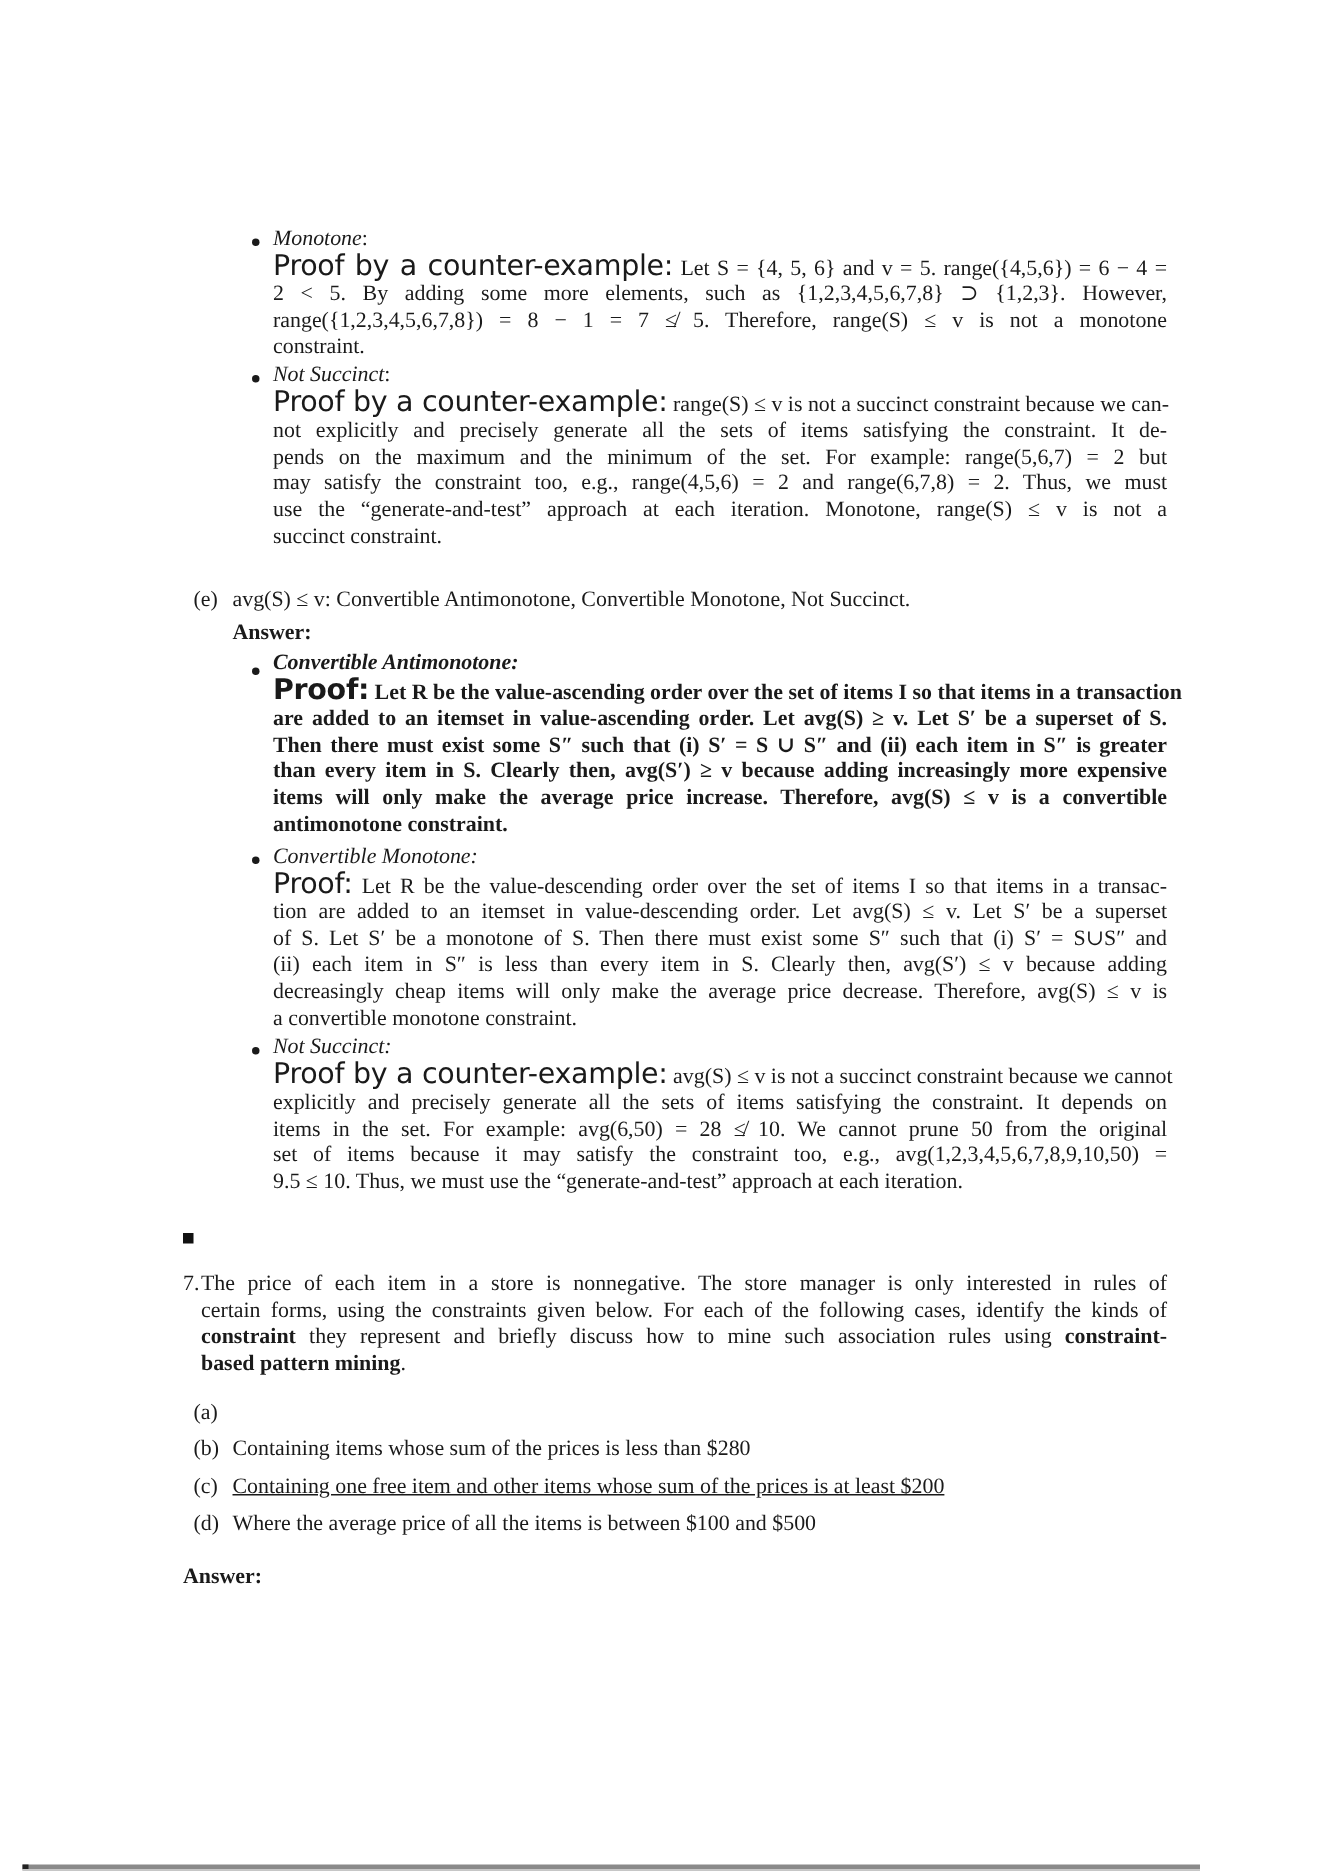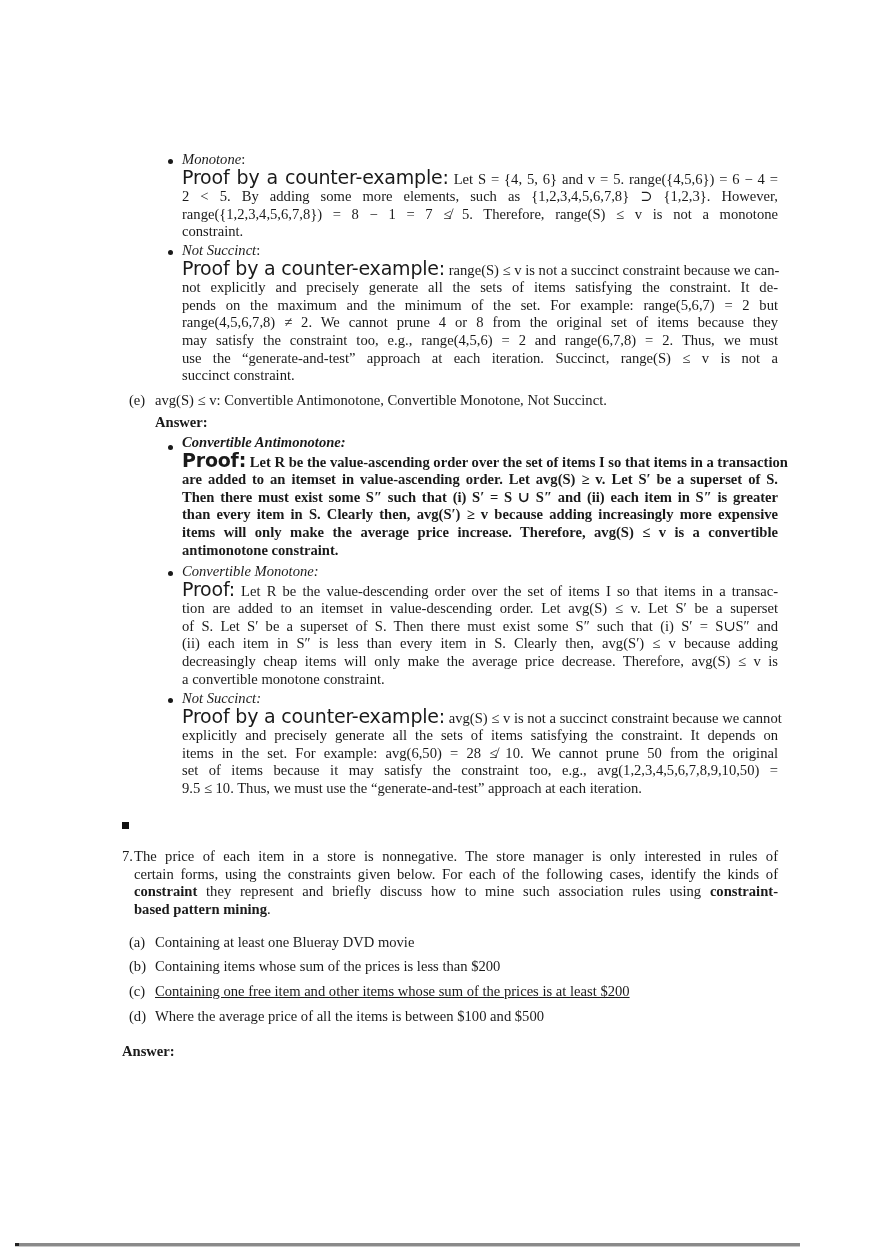--- a/index.html
+++ b/index.html
@@ -35,23 +35,22 @@
     <span class="line">range({1,2,3,4,5,6,7,8}) = 8 − 1 = 7 ≰ 5.  Therefore, range(S) ≤ v is not a monotone</span>
     <span class="line last">constraint.</span>
   </div>
 
   <span class="bullet" style="left:168px; top:250px;"></span>
   <div class="block serif" style="left:182px; top:242px; width:596px;">
     <span class="line last"><span class="it">Not Succinct</span><span>:</span></span>
     <span class="line"><span class="sans">Proof by a counter-example:</span> <span>range(S) ≤ v is not a succinct constraint because we can-</span></span>
     <span class="line">not explicitly and precisely generate all the sets of items satisfying the constraint.  It de-</span>
     <span class="line">pends on the maximum and the minimum of the set.  For example: range(5,6,7) = 2 but</span>
-    <span class="line">range(4,5,6,7,8) ≠ 2.  We cannot prune 4 or 8 from the original set of items because they</span>
     <span class="line">may satisfy the constraint too, e.g., range(4,5,6) = 2 and range(6,7,8) = 2. Thus, we must</span>
-    <span class="line">use the “generate-and-test” approach at each iteration.  Succinct, range(S) ≤ v is not a</span>
+    <span class="line">use the “generate-and-test” approach at each iteration.  Monotone, range(S) ≤ v is not a</span>
     <span class="line last">succinct constraint.</span>
   </div>
 
   <span class="label serif" style="left:129px; top:392px;">(e)</span>
   <span class="label serif" style="left:155px; top:392px;">avg(S) ≤ v: Convertible Antimonotone, Convertible Monotone, Not Succinct.</span>
   <span class="label serif b" style="left:155px; top:414px;">Answer:</span>
 
   <span class="bullet" style="left:168px; top:445px;"></span>
   <div class="block serif" style="left:182px; top:434px; width:596px;font-weight:bold;">
     <span class="line last it">Convertible Antimonotone:</span>
@@ -61,21 +60,21 @@
     <span class="line">than every item in S. Clearly then, avg(S′) ≥ v because adding increasingly more expensive</span>
     <span class="line">items will only make the average price increase.  Therefore, avg(S) ≤ v is a convertible</span>
     <span class="line last">antimonotone constraint.</span>
   </div>
 
   <span class="bullet" style="left:168px; top:571px;"></span>
   <div class="block serif" style="left:182px; top:563px; width:596px;">
     <span class="line last it">Convertible Monotone:</span>
     <span class="line"><span class="sans">Proof:</span> <span>Let R be the value-descending order over the set of items I so that items in a transac-</span></span>
     <span class="line">tion are added to an itemset in value-descending order. Let avg(S) ≤ v. Let S′ be a superset</span>
-    <span class="line">of S. Let S′ be a superset of S. Then there must exist some S″ such that (i) S′ = S∪S″ and</span>
+    <span class="line">of S. Let S′ be a monotone of S. Then there must exist some S″ such that (i) S′ = S∪S″ and</span>
     <span class="line">(ii) each item in S″ is less than every item in S. Clearly then, avg(S′) ≤ v because adding</span>
     <span class="line">decreasingly cheap items will only make the average price decrease. Therefore, avg(S) ≤ v is</span>
     <span class="line last">a convertible monotone constraint.</span>
   </div>
 
   <span class="bullet" style="left:168px; top:698px;"></span>
   <div class="block serif" style="left:182px; top:690px; width:596px;">
     <span class="line last it">Not Succinct:</span>
     <span class="line"><span class="sans">Proof by a counter-example:</span> <span>avg(S) ≤ v is not a succinct constraint because we cannot</span></span>
     <span class="line">explicitly and precisely generate all the sets of items satisfying the constraint. It depends on</span>
@@ -88,24 +87,23 @@
 
   <span class="label serif" style="left:122px; top:848px;">7.</span>
   <div class="block serif" style="left:134px; top:848px; width:644px;">
     <span class="line">The price of each item in a store is nonnegative.  The store manager is only interested in rules of</span>
     <span class="line">certain forms, using the constraints given below. For each of the following cases, identify the kinds of</span>
     <span class="line"><span class="b">constraint</span><span> they represent and briefly discuss how to mine such association rules using </span><span class="b">constraint-</span></span>
     <span class="line last"><span class="b">based pattern mining</span><span>.</span></span>
   </div>
 
   <span class="label serif" style="left:129px; top:934px;">(a)</span>
-  <span class="label serif" style="left:155px; top:934px;">Containing at least one Blueray DVD movie</span>
 
   <span class="label serif" style="left:129px; top:958px;">(b)</span>
-  <span class="label serif" style="left:155px; top:958px;">Containing items whose sum of the prices is less than $200</span>
+  <span class="label serif" style="left:155px; top:958px;">Containing items whose sum of the prices is less than $280</span>
 
   <span class="label serif" style="left:129px; top:983px;">(c)</span>
   <span class="label serif" style="left:155px; top:983px;text-decoration:underline;">Containing one free item and other items whose sum of the prices is at least $200</span>
 
   <span class="label serif" style="left:129px; top:1008px;">(d)</span>
   <span class="label serif" style="left:155px; top:1008px;text-align:center;">Where the average price of all the items is between $100 and $500</span>
 
   <span class="label serif b" style="left:122px; top:1043px;">Answer:</span>
 
   <div class="bottom-rule">

